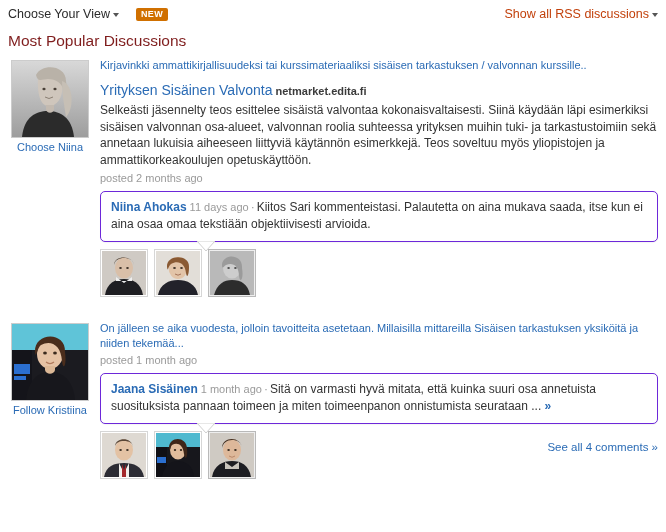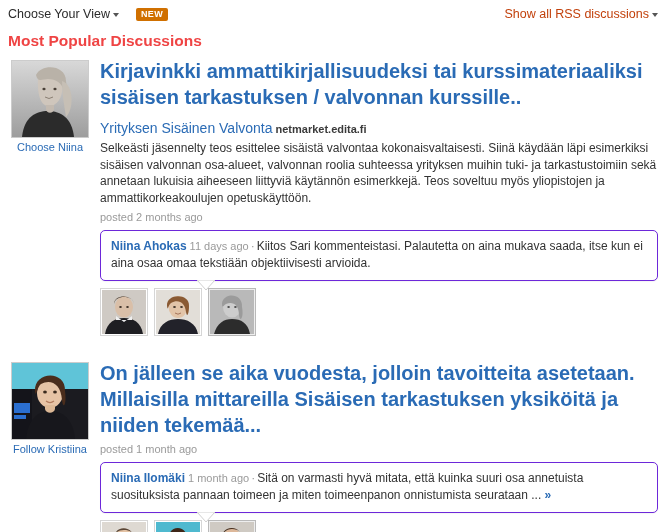--- a/index.html
+++ b/index.html
@@ -59,23 +59,23 @@
     font-size: 12.5px;
     color: #c2410c;
     cursor: pointer;
     white-space: nowrap;
     margin-left: 16px;
   }
 
   
   .section-title {
     font-size: 15.5px;
-    color: #ef4444;
+    color: #7f1d1d;
     padding: 5px 8px 8px 8px;
-    font-weight: bold;
+    font-weight: normal;
     margin: 0;
   }
 
   
   .discussion {
     display: flex;
     padding: 0 8px 0 8px;
     align-items: flex-start;
   }
   .disc-left {
@@ -102,26 +102,26 @@
     cursor: pointer;
     white-space: nowrap;
     text-align: center;
   }
   .disc-right {
     flex: 1 1 auto;
     padding-left: 8px;
     min-width: 0;
   }
   .disc-title {
-    font-size: 20px;
+    font-size: 11px;
     color: #2a6bb5;
     line-height: 1.32;
     cursor: pointer;
     margin: 0 0 4px 0;
-    font-weight: bold;
+    font-weight: normal;
   }
   .source-line {
     margin: 8px 0 3px 0;
     line-height: 1.3;
   }
   .source-name {
     font-size: 14px;
     color: #2a6bb5;
     cursor: pointer;
   }
@@ -337,21 +337,21 @@
       </svg>
     </div>
     <span class="follow-link">Follow Kristiina</span>
   </div>
   <div class="disc-right">
     <div class="disc-title">On jälleen se aika vuodesta, jolloin tavoitteita asetetaan. Millaisilla mittareilla Sisäisen tarkastuksen yksiköitä ja niiden tekemää...</div>
     <div class="posted">posted 1 month ago</div>
 
     <div class="bubble-wrap">
       <div class="bubble">
-        <span class="bubble-author">Niina Ilomäki</span><span class="bubble-time">1 month ago</span><span class="bubble-sep">·</span><span>Sitä on varmasti hyvä mitata, että kuinka suuri osa annetuista suosituksista pannaan toimeen ja miten toimeenpanon onnistumista seurataan ...</span> <span class="more-chevron">»</span>
+        <span class="bubble-author">Jaana Sisäinen</span><span class="bubble-time">1 month ago</span><span class="bubble-sep">·</span><span>Sitä on varmasti hyvä mitata, että kuinka suuri osa annetuista suosituksista pannaan toimeen ja miten toimeenpanon onnistumista seurataan ...</span> <span class="more-chevron">»</span>
       </div>
       <div class="bubble-tail">
         <svg width="18" height="10" viewBox="0 0 18 10">
           <polygon points="0,0 18,0 9,10" fill="#ffffff" stroke="#cfcfcf" stroke-width="1"></polygon>
           <rect x="1" y="-2" width="16" height="2" fill="#ffffff"></rect>
         </svg>
       </div>
     </div>
 
     <div class="thumbs-row">

